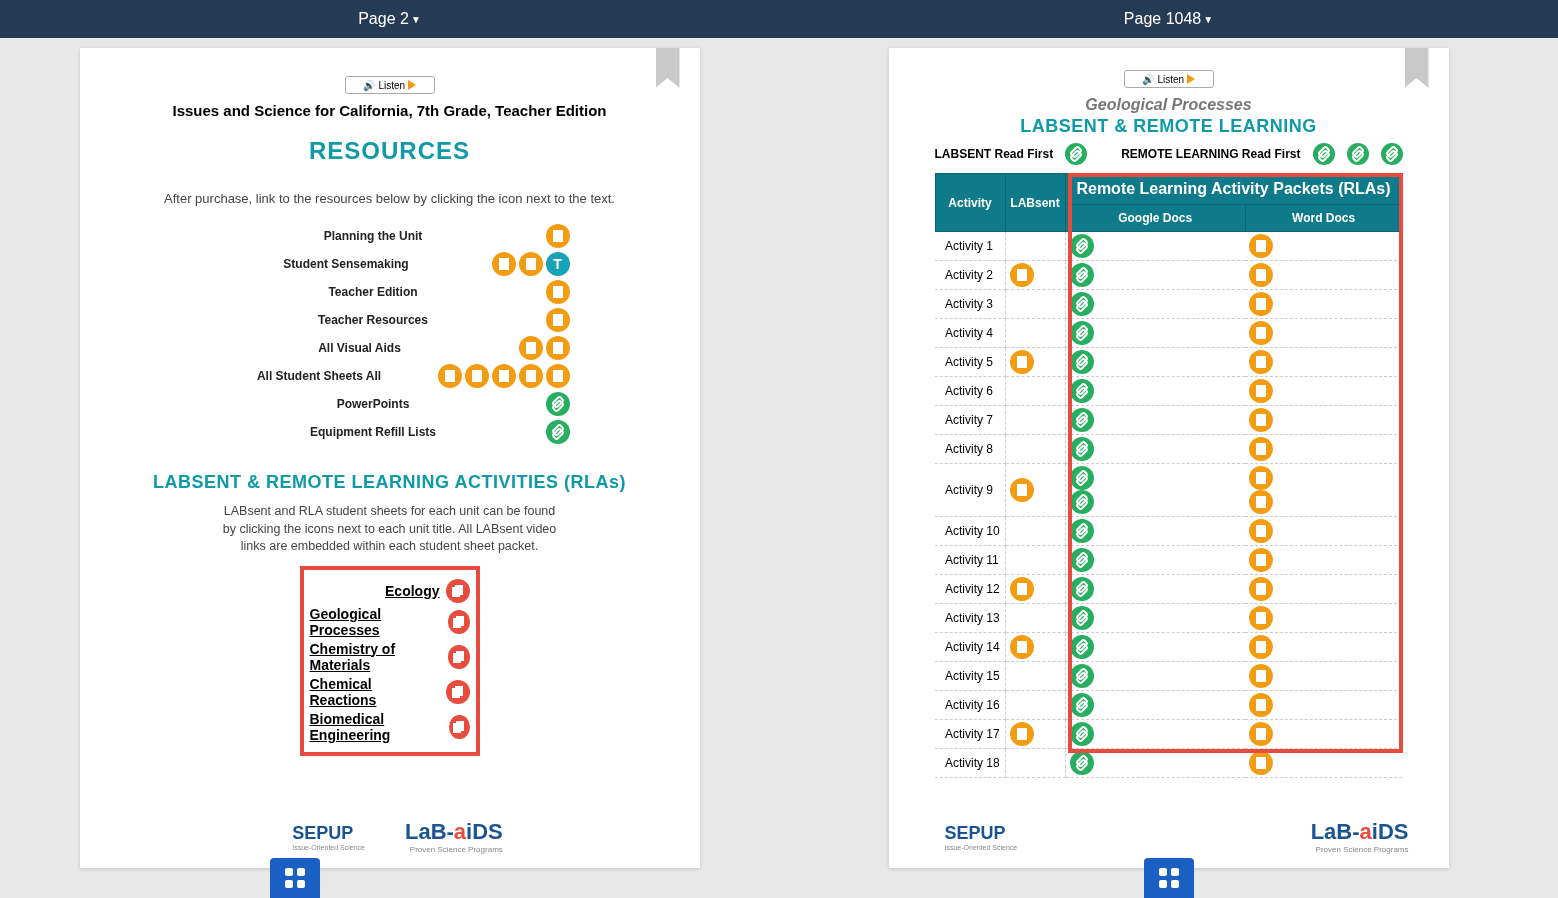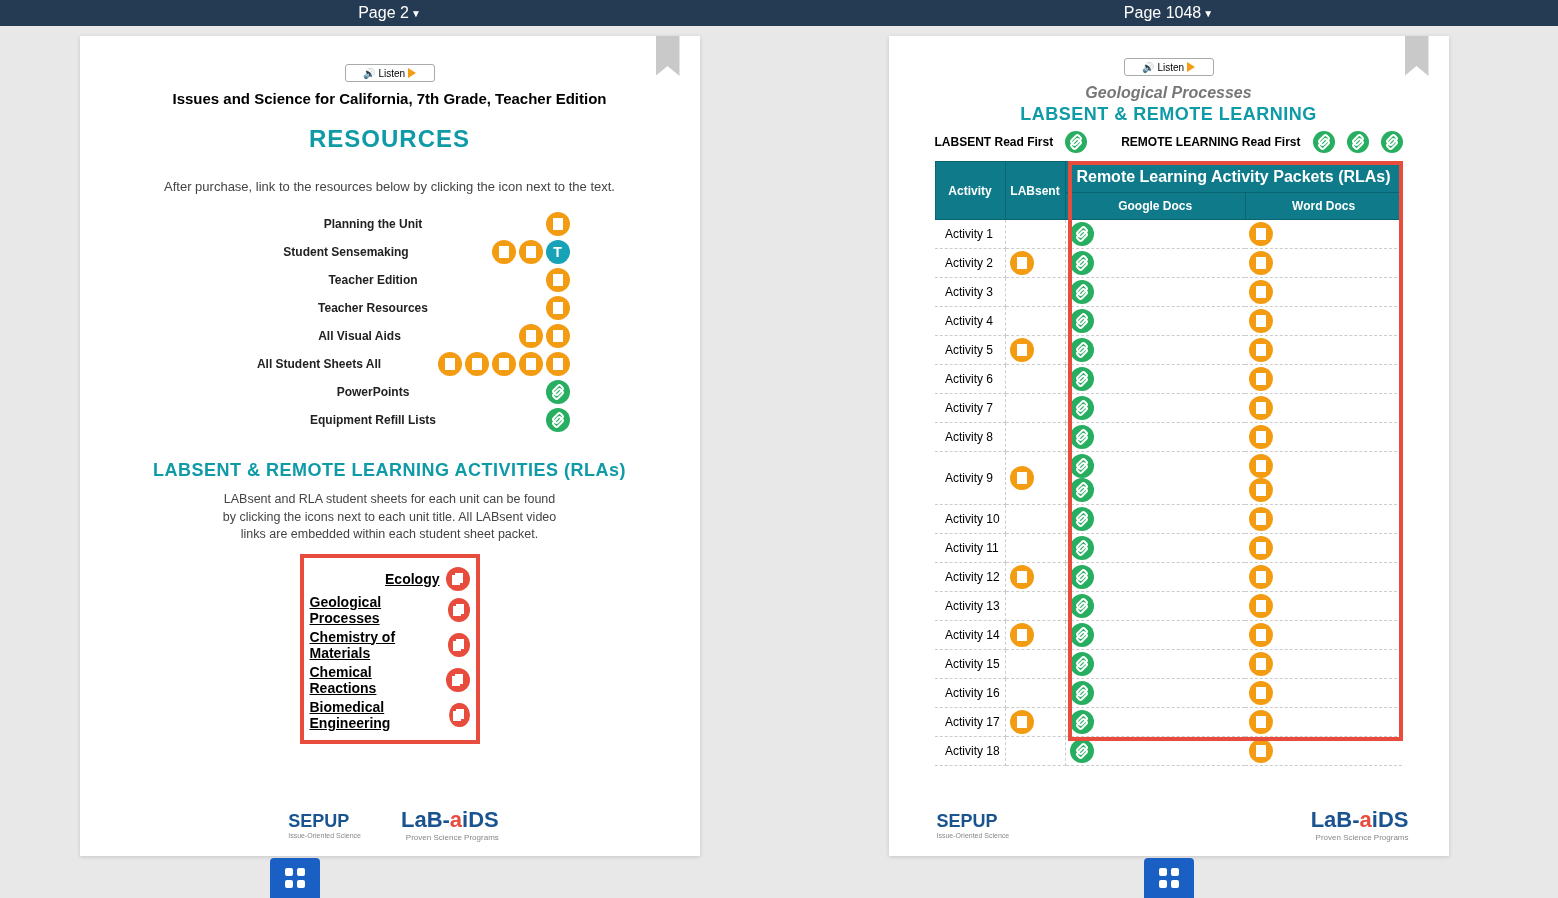--- a/index.html
+++ b/index.html
@@ -1,18 +1,18 @@
 <!DOCTYPE html>
 <html><head>
 <meta charset="utf-8">
 <style>
 * { box-sizing: border-box; margin: 0; padding: 0; }
 body { font-family: -apple-system, BlinkMacSystemFont, 'Segoe UI', Arial, sans-serif; background: #e8e8e8; width: 1558px; height: 898px; overflow: hidden; display: flex; }
 .pane { flex: 1; display: flex; flex-direction: column; position: relative; }
-.header { background: #243b53; color: #fff; height: 26px; display: flex; align-items: center; justify-content: center; font-size: 16px; font-weight: 400; }
+.header { background: #243b53; color: #fff; height: 38px; display: flex; align-items: center; justify-content: center; font-size: 16px; font-weight: 400; }
 .header .chev { font-size: 10px; margin-left: 2px; }
 .page-area { flex: 1; display: flex; justify-content: center; padding-top: 10px; position: relative; }
 .page { background: #fff; width: 620px; height: 820px; position: relative; padding: 20px 40px; box-shadow: 0 1px 4px rgba(0,0,0,.15); }
 .bookmark { position: absolute; top: 0; right: 20px; width: 24px; height: 40px; background: #c9c9c9; clip-path: polygon(0 0, 100% 0, 100% 100%, 50% 75%, 0 100%); }
 .listen-btn { margin: 8px auto 8px; width: 90px; height: 18px; border: 1px solid #aaa; border-radius: 3px; display: flex; align-items: center; justify-content: center; gap: 3px; font-size: 10px; cursor: pointer; }
 .listen-btn .spk { color: #2b7fd6; }
 .listen-btn .play { width: 0; height: 0; border-left: 8px solid #f39c12; border-top: 5px solid transparent; border-bottom: 5px solid transparent; }
 .page-title { text-align: center; font-weight: 700; font-size: 15px; margin-bottom: 18px; }
 .resources-h { text-align: center; color: #0e9aa7; font-weight: 700; font-size: 24px; letter-spacing: 1px; margin-bottom: 26px; }
 .resources-sub { text-align: center; font-size: 13px; color: #444; margin-bottom: 16px; }
@@ -33,21 +33,21 @@
 .link-glyph::after { bottom: 0; right: 0; transform: rotate(-45deg); }
 .docs-glyph { position: relative; width: 12px; height: 12px; }
 .docs-glyph::before,.docs-glyph::after { content: ''; position: absolute; width: 8px; height: 10px; background: #fff; }
 .docs-glyph::before { left: 0; top: 2px; }
 .docs-glyph::after { left: 3px; top: 0; }
 .rla-h { text-align: center; color: #0e9aa7; font-weight: 700; font-size: 18px; margin: 26px 0 10px; letter-spacing: .5px; }
 .rla-sub { text-align: center; font-size: 12.5px; color: #444; line-height: 1.4; margin: 0 auto 10px; width: 340px; }
 .red-box { border: 4px solid #e74c3c; width: 180px; margin: 0 auto; padding: 6px; }
 .unit-row { display: flex; align-items: center; justify-content: flex-end; gap: 6px; margin: 3px 0; text-decoration: underline; }
 .unit-label { font-size: 14px; font-weight: 700; }
-.logos { position: absolute; bottom: 14px; left: 8px; right: 0; display: flex; justify-content: center; gap: 40px; align-items: center; }
+.logos { position: absolute; bottom: 14px; left: 16px; right: 0; display: flex; justify-content: center; gap: 40px; align-items: center; }
 .sepup { font-size: 18px; font-weight: 800; color: #1a5490; position: relative; }
 .sepup-sub { font-size: 7px; color: #888; display: block; }
 .labaids { font-size: 22px; font-weight: 800; color: #1a5490; }
 .labaids .red { color: #e74c3c; }
 .labaids-sub { font-size: 8px; color: #888; display: block; text-align: right; }
 .grid-btn { position: absolute; bottom: 0; width: 50px; height: 40px; background: #1a5fc4; display: flex; align-items: center; justify-content: center; cursor: pointer; border-radius: 4px 4px 0 0; }
 .pane1 .grid-btn { left: 270px; }
 .pane2 .grid-btn { left: 50%; transform: translateX(-50%); }
 .grid-btn .sq { width: 8px; height: 8px; background: #fff; border-radius: 2px; }
 .grid-btn .g { display: grid; grid-template-columns: repeat(2, 8px); gap: 4px; }

